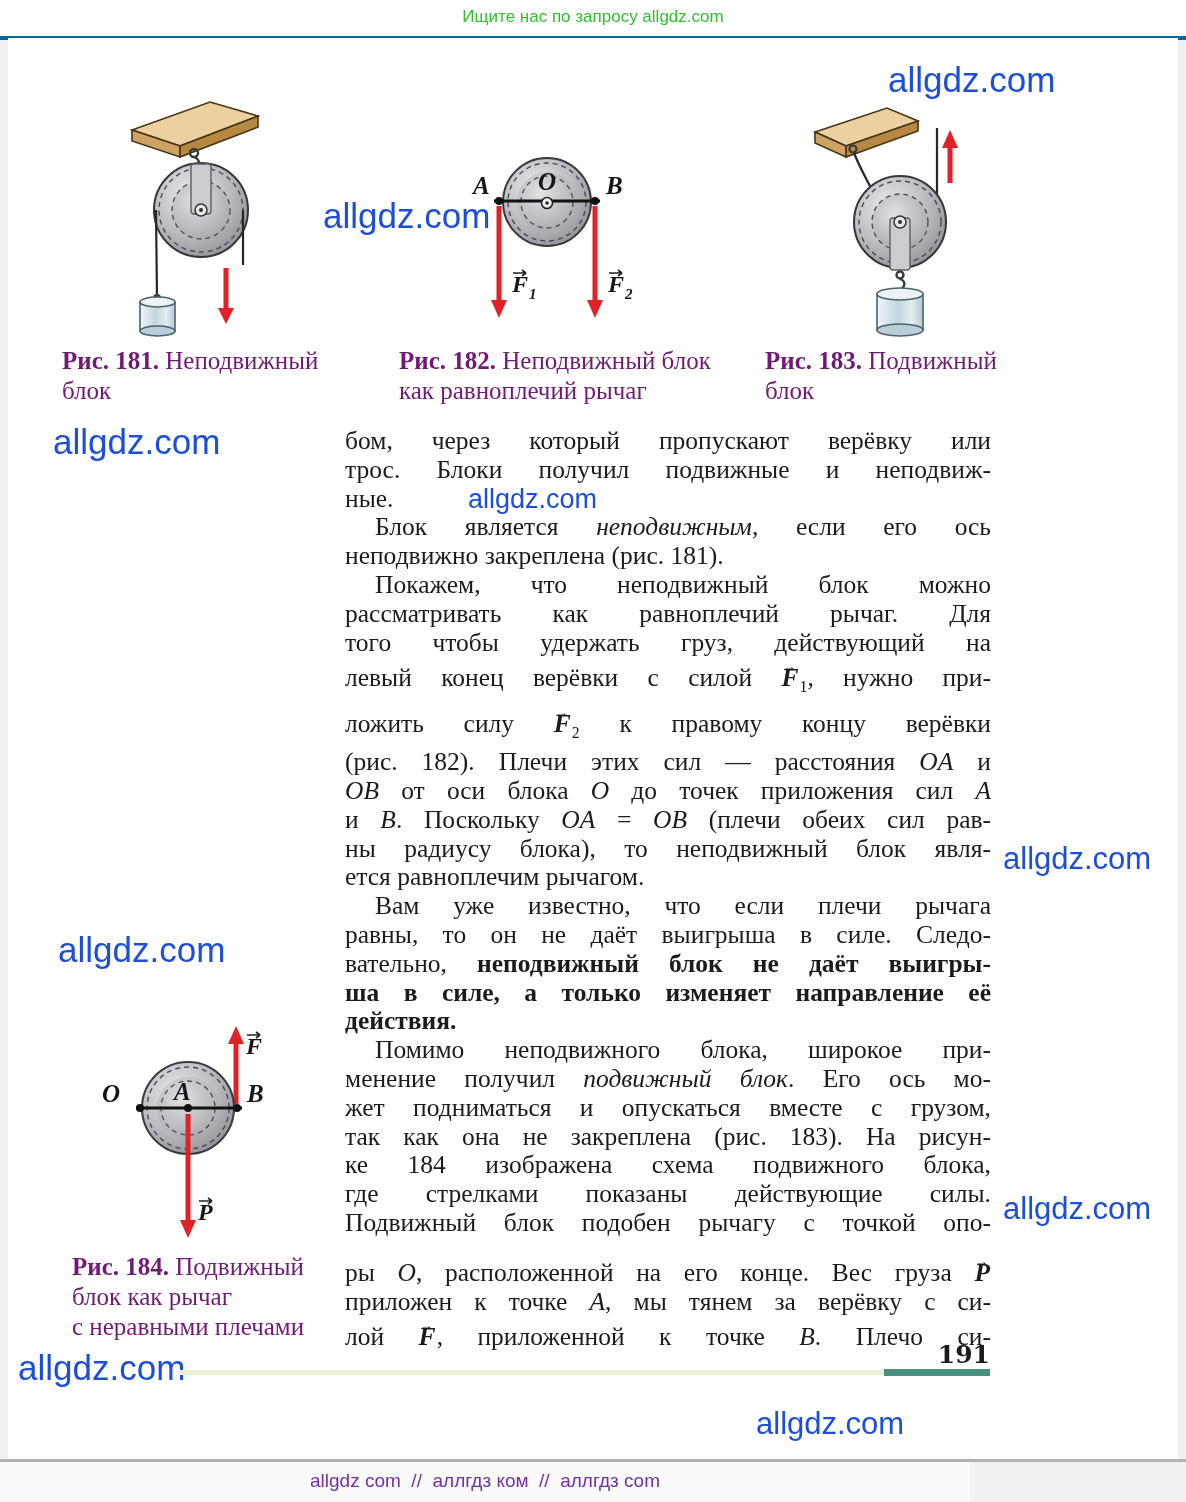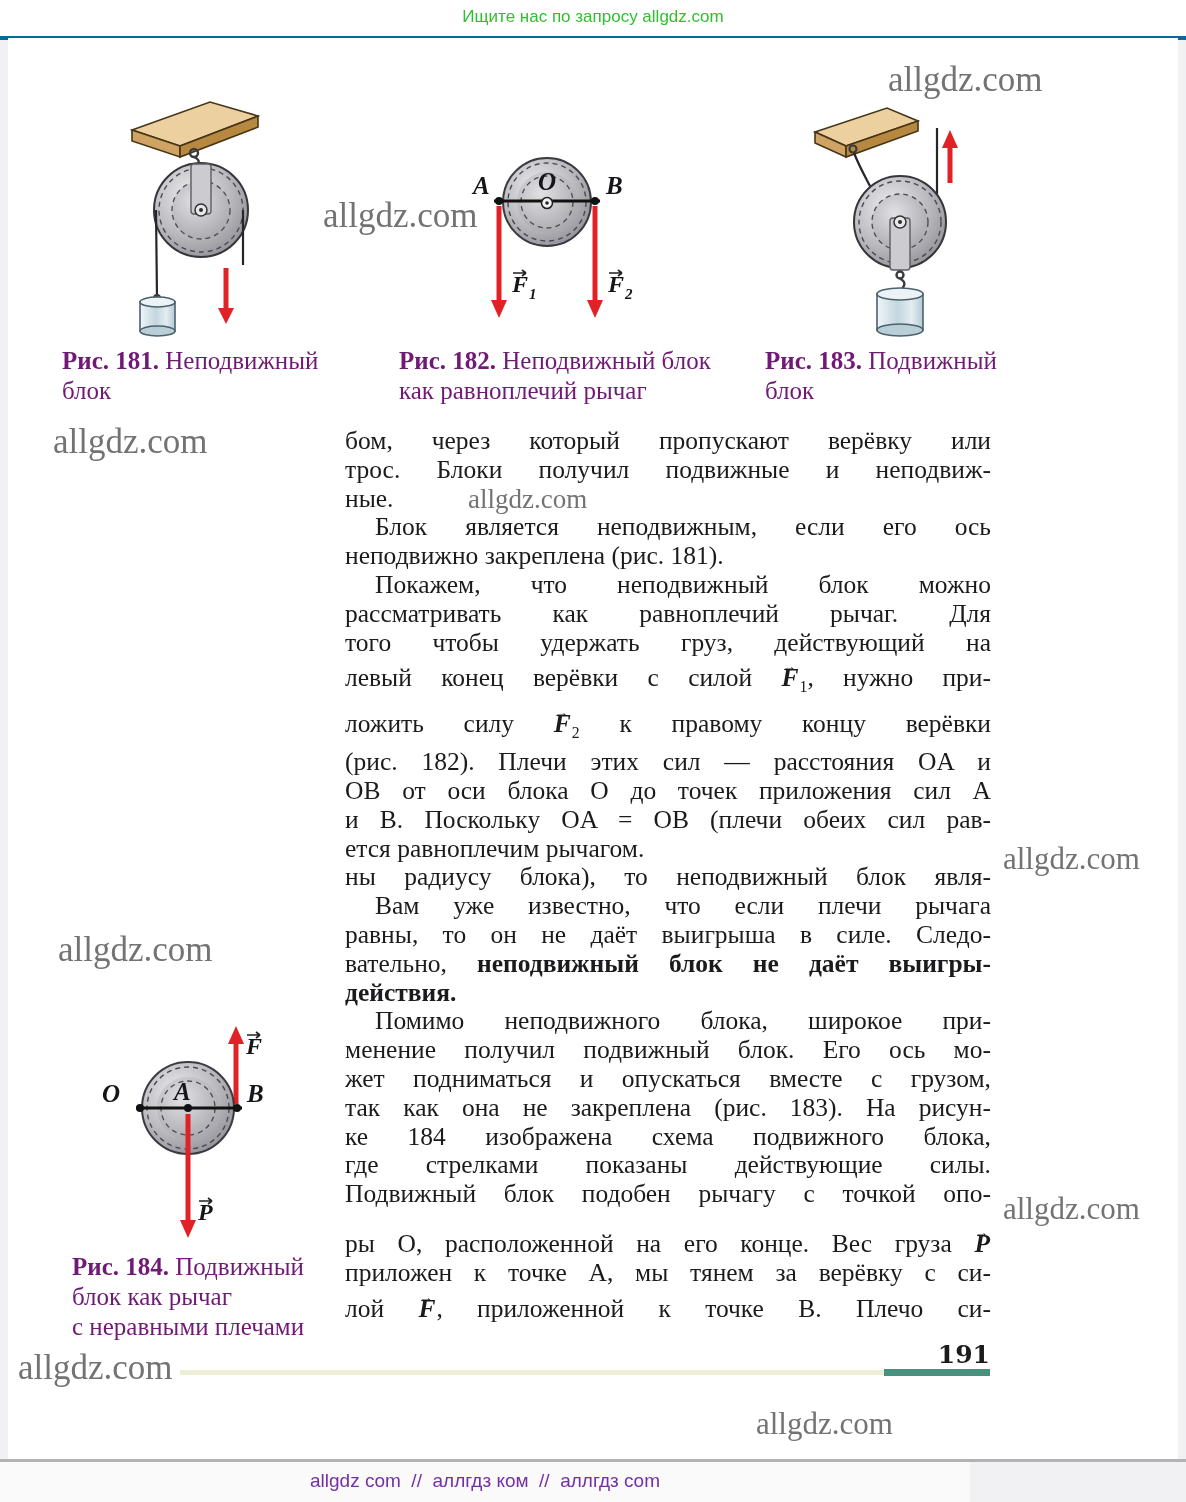--- a/index.html
+++ b/index.html
@@ -4,36 +4,36 @@
 <style>
   html,body{margin:0;padding:0;width:1186px;height:1502px;background:#f1f1f3;overflow:hidden;}
   #stage{position:relative;width:1186px;height:1502px;font-family:"Liberation Serif",serif;color:#1b1b1d;}
   .abs{position:absolute;}
   
   #promo-bar{left:0;top:0;width:1186px;height:36px;background:#ffffff;border-bottom:4px solid #0369a1;text-align:center;}
   #promo-bar span{display:inline-block;margin-top:7px;font-family:"Liberation Sans",sans-serif;font-size:17px;color:#2fbf2f;}
   
   #page{left:8px;top:38px;width:1170px;height:1421px;background:#ffffff;}
   
-  .wm{position:absolute;font-family:Liberation Serif, serif;color:#737373;white-space:nowrap;}
+  .wm{position:absolute;font-family:Liberation Sans, sans-serif;color:#1d4ed8;white-space:nowrap;}
   .w1{left:888px;top:60px;font-size:35px;}
   .w2{left:323px;top:196px;font-size:35px;}
   .w3{left:53px;top:422px;font-size:35px;}
   .w4{left:468px;top:484px;font-size:27px;}
   .w5{left:1003px;top:841px;font-size:31px;}
   .w6{left:58px;top:930px;font-size:35px;}
   .w7{left:1003px;top:1191px;font-size:31px;}
   .w8{left:18px;top:1348px;font-size:35px;}
   .w9{left:756px;top:1406px;font-size:31px;}
   
   #body-text{left:345px;top:427px;width:646px;font-size:25.5px;line-height:28.8px;}
   .bline{text-align:justify;text-align-last:justify;-moz-text-align-last:justify;white-space:normal;}
   .bline.last{text-align-last:left;-moz-text-align-last:left;}
   .bline.ind{text-indent:30px;}
-  .it{}
+  .it{font-style:italic;}
   .bd{font-weight:bold;}
   .vec{position:relative;display:inline-block;font-style:italic;font-weight:bold;margin-right:1px;}
   .vec::after{content:"\2192";position:absolute;left:45%;transform:translateX(-50%);top:-0.78em;font-size:0.55em;font-style:normal;font-weight:normal;}
   sub{font-size:0.62em;}
   
   .caption{position:absolute;font-size:25px;line-height:30px;font-weight:normal;white-space:nowrap;color:#701a75;}
   .cap181{left:62px;top:346px;}
   .cap182{left:399px;top:346px;}
   .cap183{left:765px;top:346px;}
   .cap184{left:72px;top:1252px;}
@@ -211,25 +211,26 @@
       <div class="bline ind"><span>Блок является </span><span class="it">неподвижным</span><span>, если его ось</span></div>
       <div class="bline last"><span>неподвижно закреплена (рис. 181).</span></div>
       <div class="bline ind"><span>Покажем, что неподвижный блок можно</span></div>
       <div class="bline"><span>рассматривать как равноплечий рычаг. Для</span></div>
       <div class="bline"><span>того чтобы удержать груз, действующий на</span></div>
       <div class="bline" style="margin-top: 7px;"><span>левый конец верёвки с силой </span><span class="vec">F</span><sub>1</sub><span>, нужно при-</span></div>
       <div class="bline" style="margin-top: 8px;"><span>ложить силу </span><span class="vec">F</span><sub>2</sub><span> к правому концу верёвки</span></div>
       <div class="bline"><span>(рис. 182). Плечи этих сил — расстояния </span><span class="it">OA</span><span> и</span></div>
       <div class="bline"><span class="it">OB</span><span> от оси блока </span><span class="it">O</span><span> до точек приложения сил </span><span class="it">A</span></div>
       <div class="bline"><span>и </span><span class="it">B</span><span>. Поскольку </span><span class="it">OA</span><span> = </span><span class="it">OB</span><span> (плечи обеих сил рав-</span></div>
+      <div class="bline"><span>ны радиусу блока), то неподвижный блок явля-</span></div>
       <div class="bline last"><span>ется равноплечим рычагом.</span></div>
-      <div class="bline"><span>ны радиусу блока), то неподвижный блок явля-</span></div>
       <div class="bline ind"><span>Вам уже известно, что если плечи рычага</span></div>
       <div class="bline"><span>равны, то он не даёт выигрыша в силе. Следо-</span></div>
       <div class="bline"><span>вательно, </span><span class="bd">неподвижный блок не даёт выигры-</span></div>
+      <div class="bline"><span class="bd">ша в силе, а только изменяет направление её</span></div>
       <div class="bline last"><span class="bd">действия.</span></div>
       <div class="bline ind"><span>Помимо неподвижного блока, широкое при-</span></div>
       <div class="bline"><span>менение получил </span><span class="it">подвижный блок</span><span>. Его ось мо-</span></div>
       <div class="bline"><span>жет подниматься и опускаться вместе с грузом,</span></div>
       <div class="bline"><span>так как она не закреплена (рис. 183). На рисун-</span></div>
       <div class="bline"><span>ке 184 изображена схема подвижного блока,</span></div>
       <div class="bline"><span>где стрелками показаны действующие силы.</span></div>
       <div class="bline"><span>Подвижный блок подобен рычагу с точкой опо-</span></div>
       <div class="bline" style="margin-top: 21px;"><span>ры </span><span class="it">O</span><span>, расположенной на его конце. Вес груза </span><span class="vec">P</span></div>
       <div class="bline"><span>приложен к точке </span><span class="it">A</span><span>, мы тянем за верёвку с си-</span></div>

